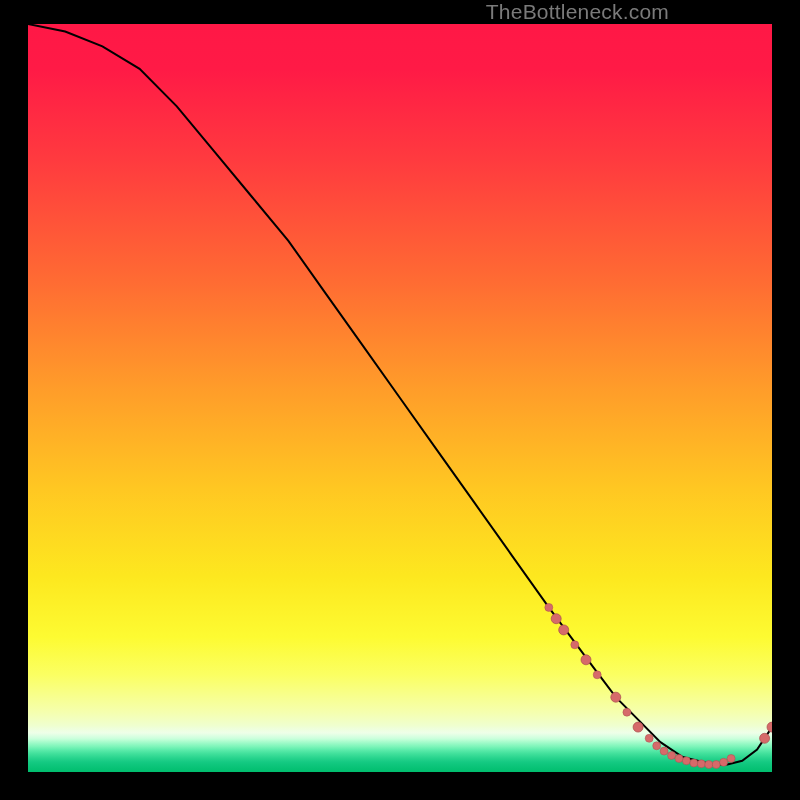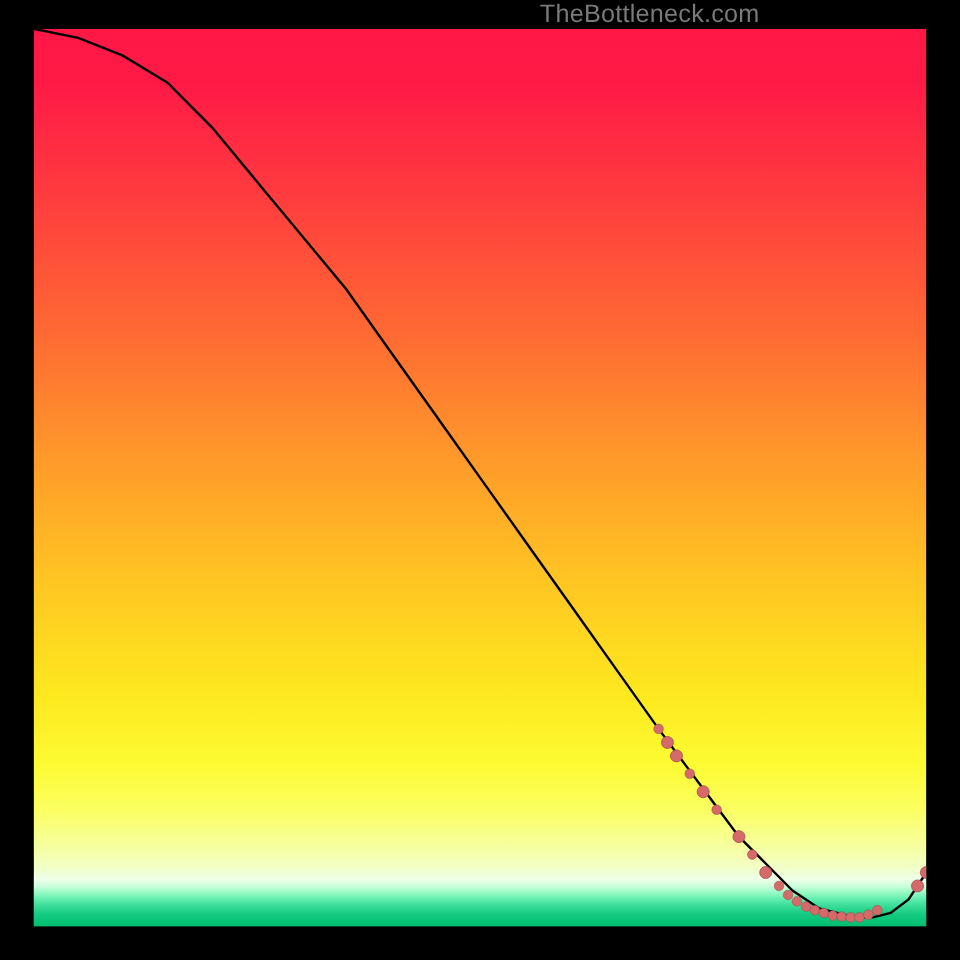--- a/index.html
+++ b/index.html
@@ -9,20 +9,21 @@
     height: 800px;
     background: #000;
     font-family: Arial, Helvetica, sans-serif;
     overflow: hidden;
   }
   .stage {
     position: relative;
     width: 663px;
     height: 800px;
     background: #000;
+    padding-left: 36px;
   }
   .plot-box {
     position: absolute;
     left: 28px;
     top: 24px;
     width: 744px;
     height: 748px;
     overflow: hidden;
   }
   .gradient {

